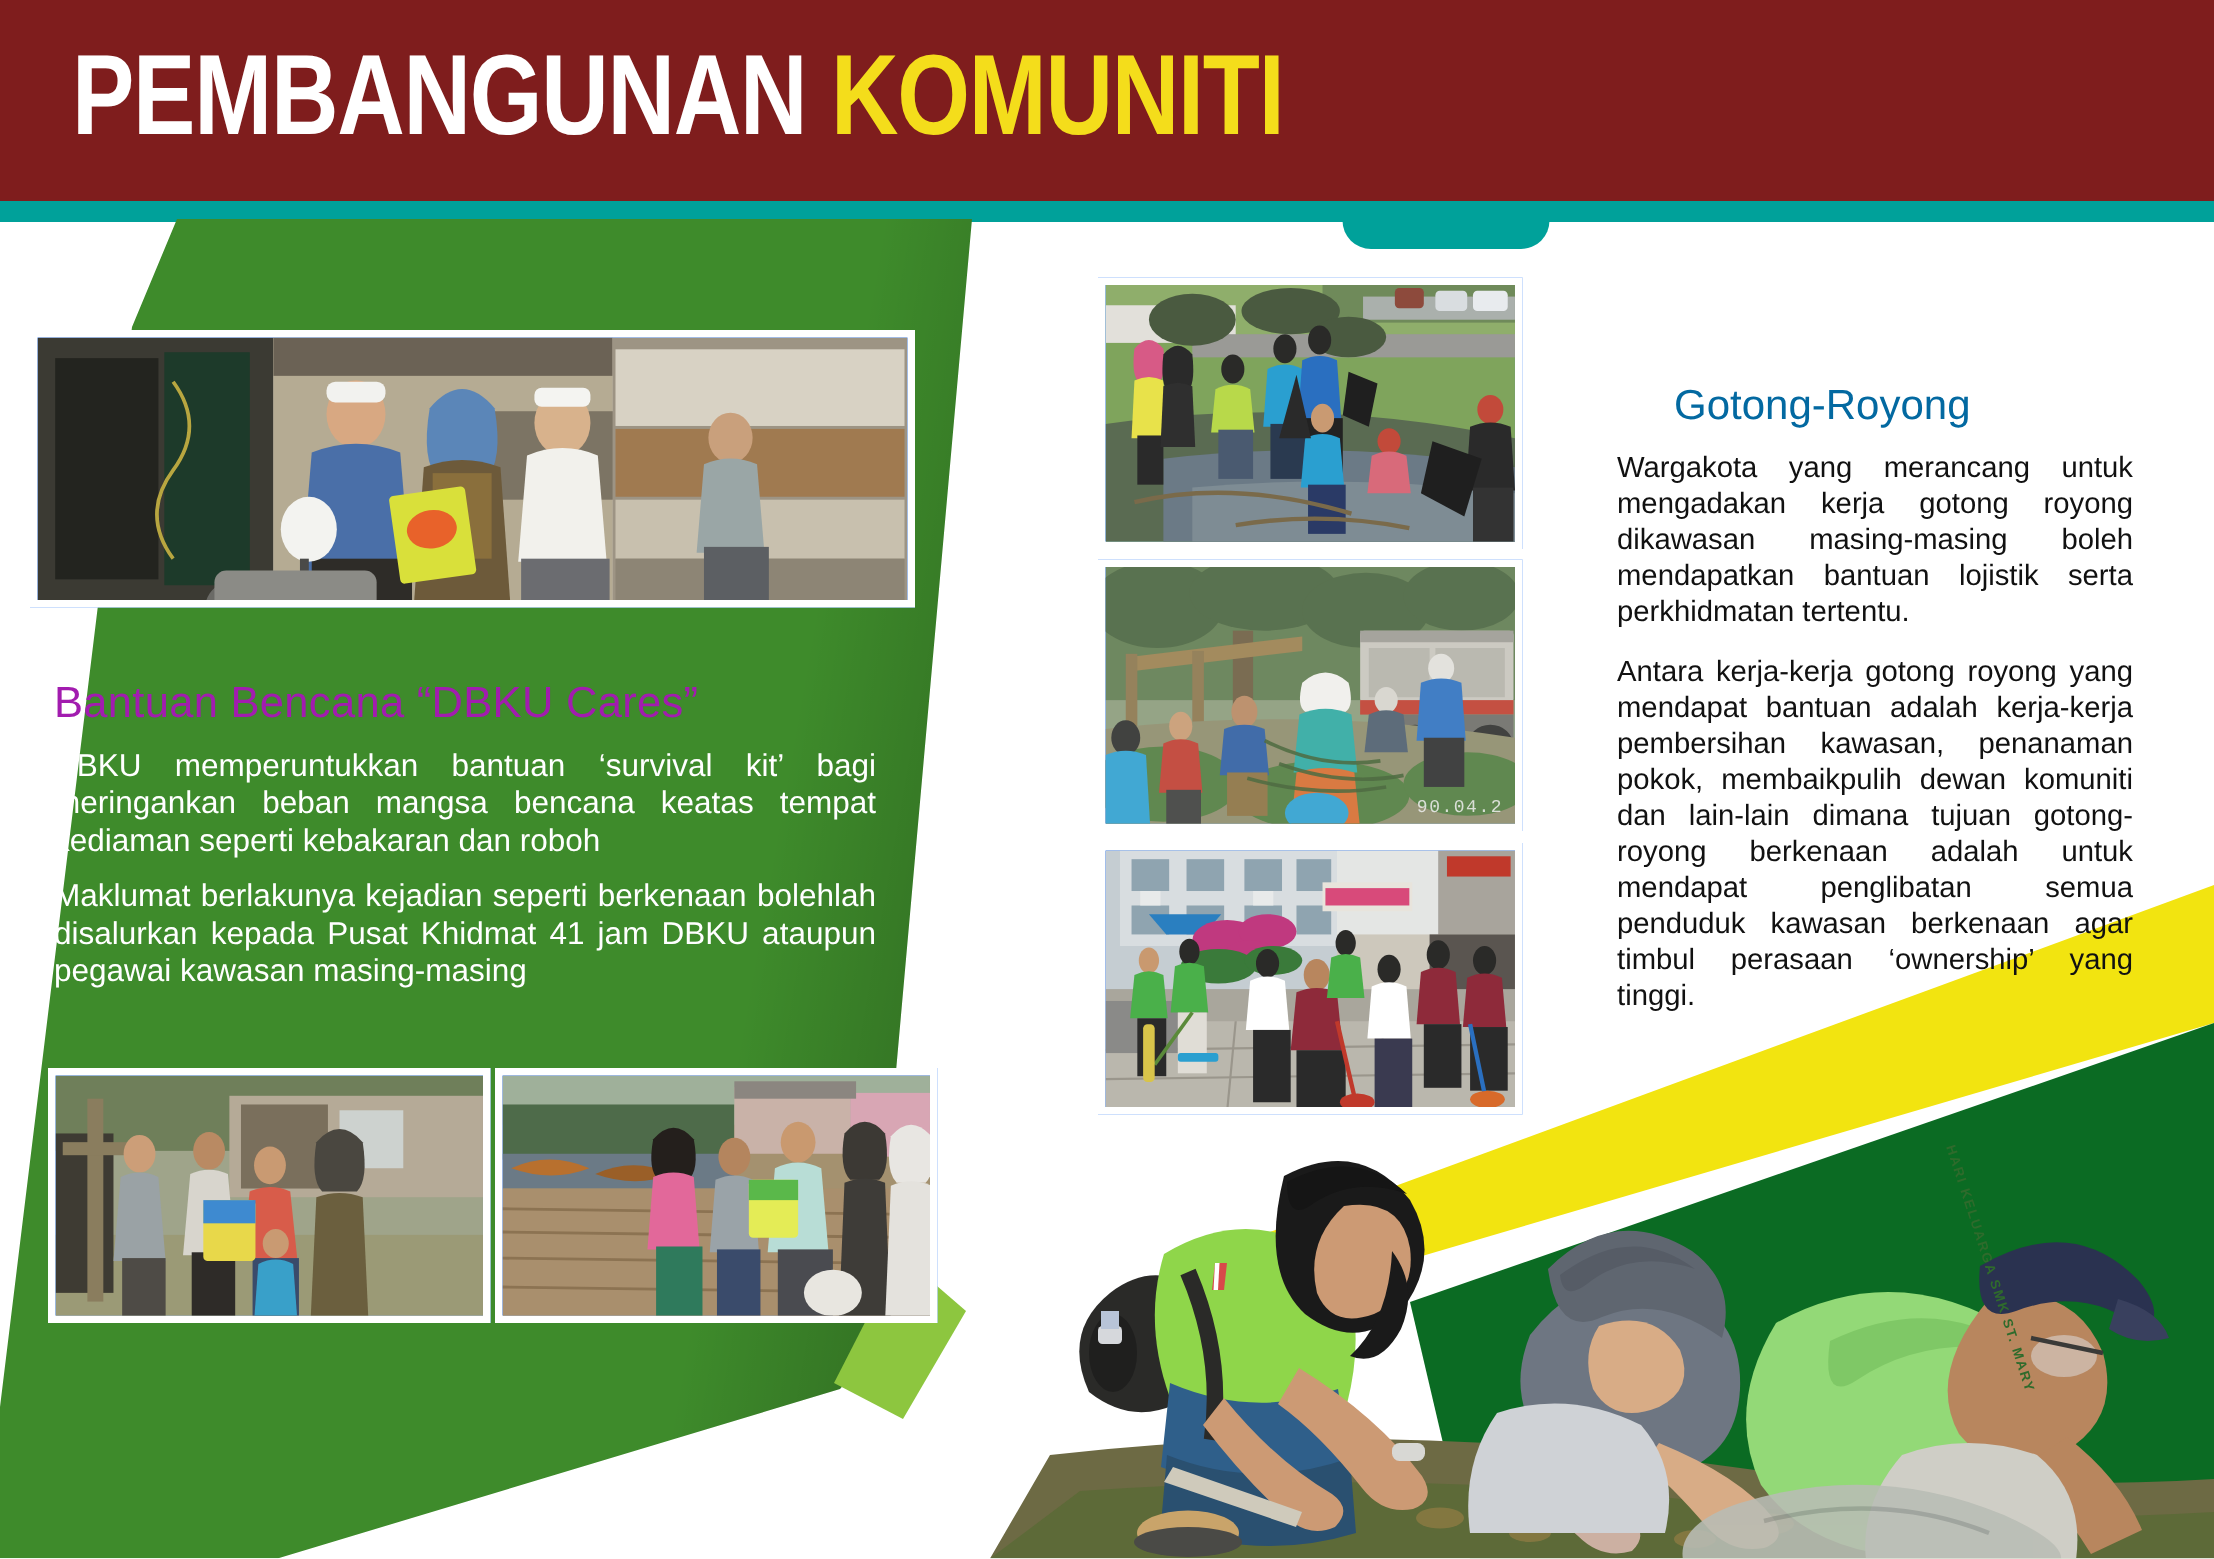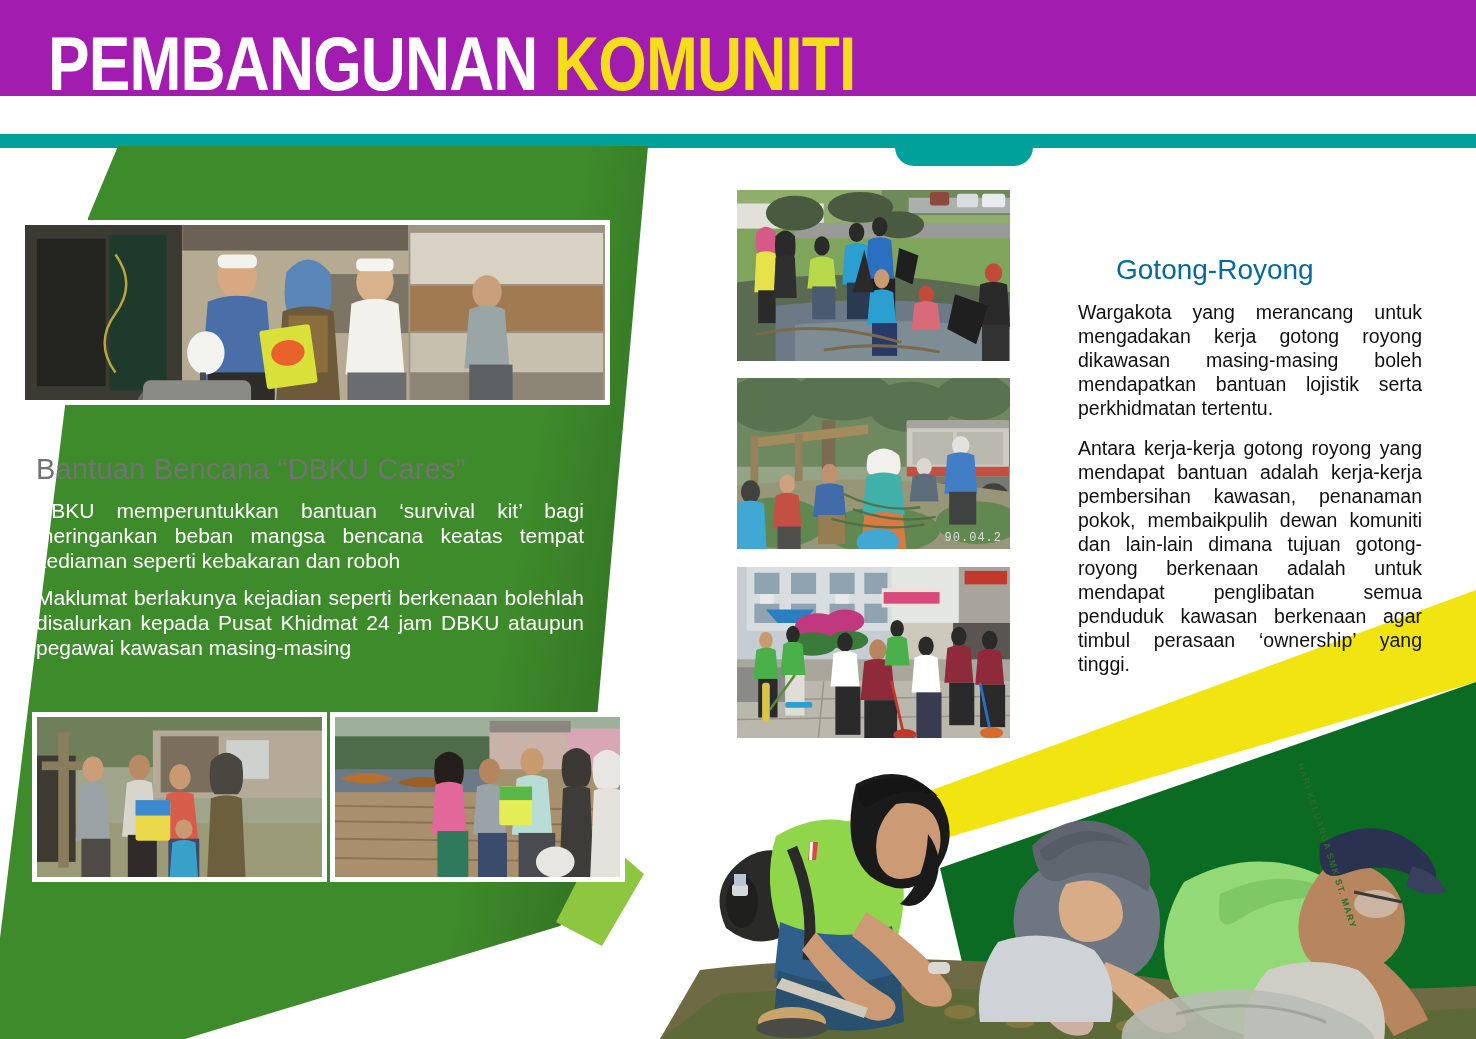--- a/index.html
+++ b/index.html
@@ -1,21 +1,21 @@
 <!DOCTYPE html>
 <html><head>
 <meta charset="utf-8">
 <style>
   html,body{margin:0;padding:0;background:#fff;}
   body{width:1476px;height:1039px;position:relative;overflow:hidden;
        font-family:"Liberation Sans",sans-serif;}
   .page{position:absolute;inset:0;width:1476px;height:1039px;background:#ffffff;}
 
   
-  .header-band{position:absolute;left:0;top:0;width:1476px;height:96px;background:#a21caf;}
+  .header-band{position:absolute;left:0;top:0;width:1476px;height:134px;background:#7f1d1d;}
   .header-title{position:absolute;left:48px;top:18px;width:1300px;
       font-size:76px;line-height:92px;font-weight:bold;letter-spacing:-1px;
       font-family:"Liberation Sans Narrow","Liberation Sans",sans-serif;
       transform:scaleX(.82);transform-origin:left top;white-space:nowrap;}
   .t-white{color:#ffffff;}
   .t-yellow{color:#F4DD1B;}
 
   .teal-band{position:absolute;left:0;top:134px;width:1476px;height:14px;background:#00A19A;}
   .teal-tab{position:absolute;left:895px;top:147px;width:138px;height:19px;background:#00A19A;
       border-bottom-left-radius:26px;border-bottom-right-radius:26px;}
@@ -50,21 +50,21 @@
   
   .yellow-swoosh{position:absolute;left:845px;top:590px;width:631px;height:260px;
       background:#F2E410;
       clip-path:polygon(631px 0px, 631px 92px, 60px 260px, 0px 232px);}
   .dgreen-swoosh{position:absolute;left:940px;top:672px;width:536px;height:367px;
       background:#0B6B23;
       clip-path:polygon(536px 10px, 536px 367px, 40px 367px, 0px 196px);}
   #photo-hero{left:660px;top:726px;width:816px;height:313px;background:transparent;}
 
   
-  .panel-heading{position:absolute;left:36px;top:452px;width:540px;color:#737373;
+  .panel-heading{position:absolute;left:36px;top:452px;width:540px;color:#a21caf;
       font-size:29px;line-height:34px;font-weight:normal;letter-spacing:.2px;}
   .panel-para{position:absolute;left:36px;width:548px;color:#ffffff;
       font-size:21px;line-height:25px;text-align:justify;text-justify:inter-word;}
   #panel-para-1{top:498px;}
   #panel-para-2{top:585px;}
 
   .right-heading{position:absolute;left:1116px;top:253px;width:350px;color:#0369a1;
       font-size:28px;line-height:34px;font-weight:normal;}
   .right-para{position:absolute;left:1078px;width:344px;color:#111111;
       font-size:19.5px;line-height:24px;text-align:justify;text-justify:inter-word;
@@ -132,21 +132,21 @@
 
       <ellipse cx="184" cy="130" rx="19" ry="22" fill="#f3f3f0"></ellipse>
       <rect x="178" y="150" width="6" height="20" fill="#4a4a48"></rect>
       <ellipse cx="150" cy="182" rx="36" ry="22" fill="#6a6a66"></ellipse>
       <rect x="120" y="158" width="110" height="28" rx="8" fill="#8b8b86"></rect>
     </svg>
   </div>
 
   <div class="panel-heading">Bantuan Bencana  “DBKU Cares”</div>
   <div class="panel-para" id="panel-para-1">DBKU memperuntukkan bantuan ‘survival kit’ bagi meringankan beban mangsa bencana keatas tempat kediaman seperti kebakaran dan roboh</div>
-  <div class="panel-para" id="panel-para-2">Maklumat berlakunya kejadian seperti berkenaan bolehlah disalurkan kepada Pusat Khidmat 24 jam DBKU ataupun pegawai kawasan masing-masing</div>
+  <div class="panel-para" id="panel-para-2">Maklumat berlakunya kejadian seperti berkenaan bolehlah disalurkan kepada Pusat Khidmat 41 jam DBKU ataupun pegawai kawasan masing-masing</div>
 
   <div class="photo ph-border" id="photo-bl1">
     <svg class="sky" viewBox="0 0 295 170" preserveAspectRatio="none">
       <rect width="295" height="170" fill="#9fa48a"></rect>
       <rect x="0" y="0" width="295" height="52" fill="#6f7f5a"></rect>
       <rect x="120" y="14" width="175" height="70" fill="#b5aa97"></rect>
       <rect x="128" y="20" width="60" height="58" fill="#7a6f5c"></rect>
       <rect x="196" y="24" width="44" height="40" fill="#cdd2cf"></rect>
       <rect x="0" y="110" width="295" height="60" fill="#9b9a76"></rect>
       <rect x="0" y="40" width="40" height="110" fill="#3e3b33"></rect>

